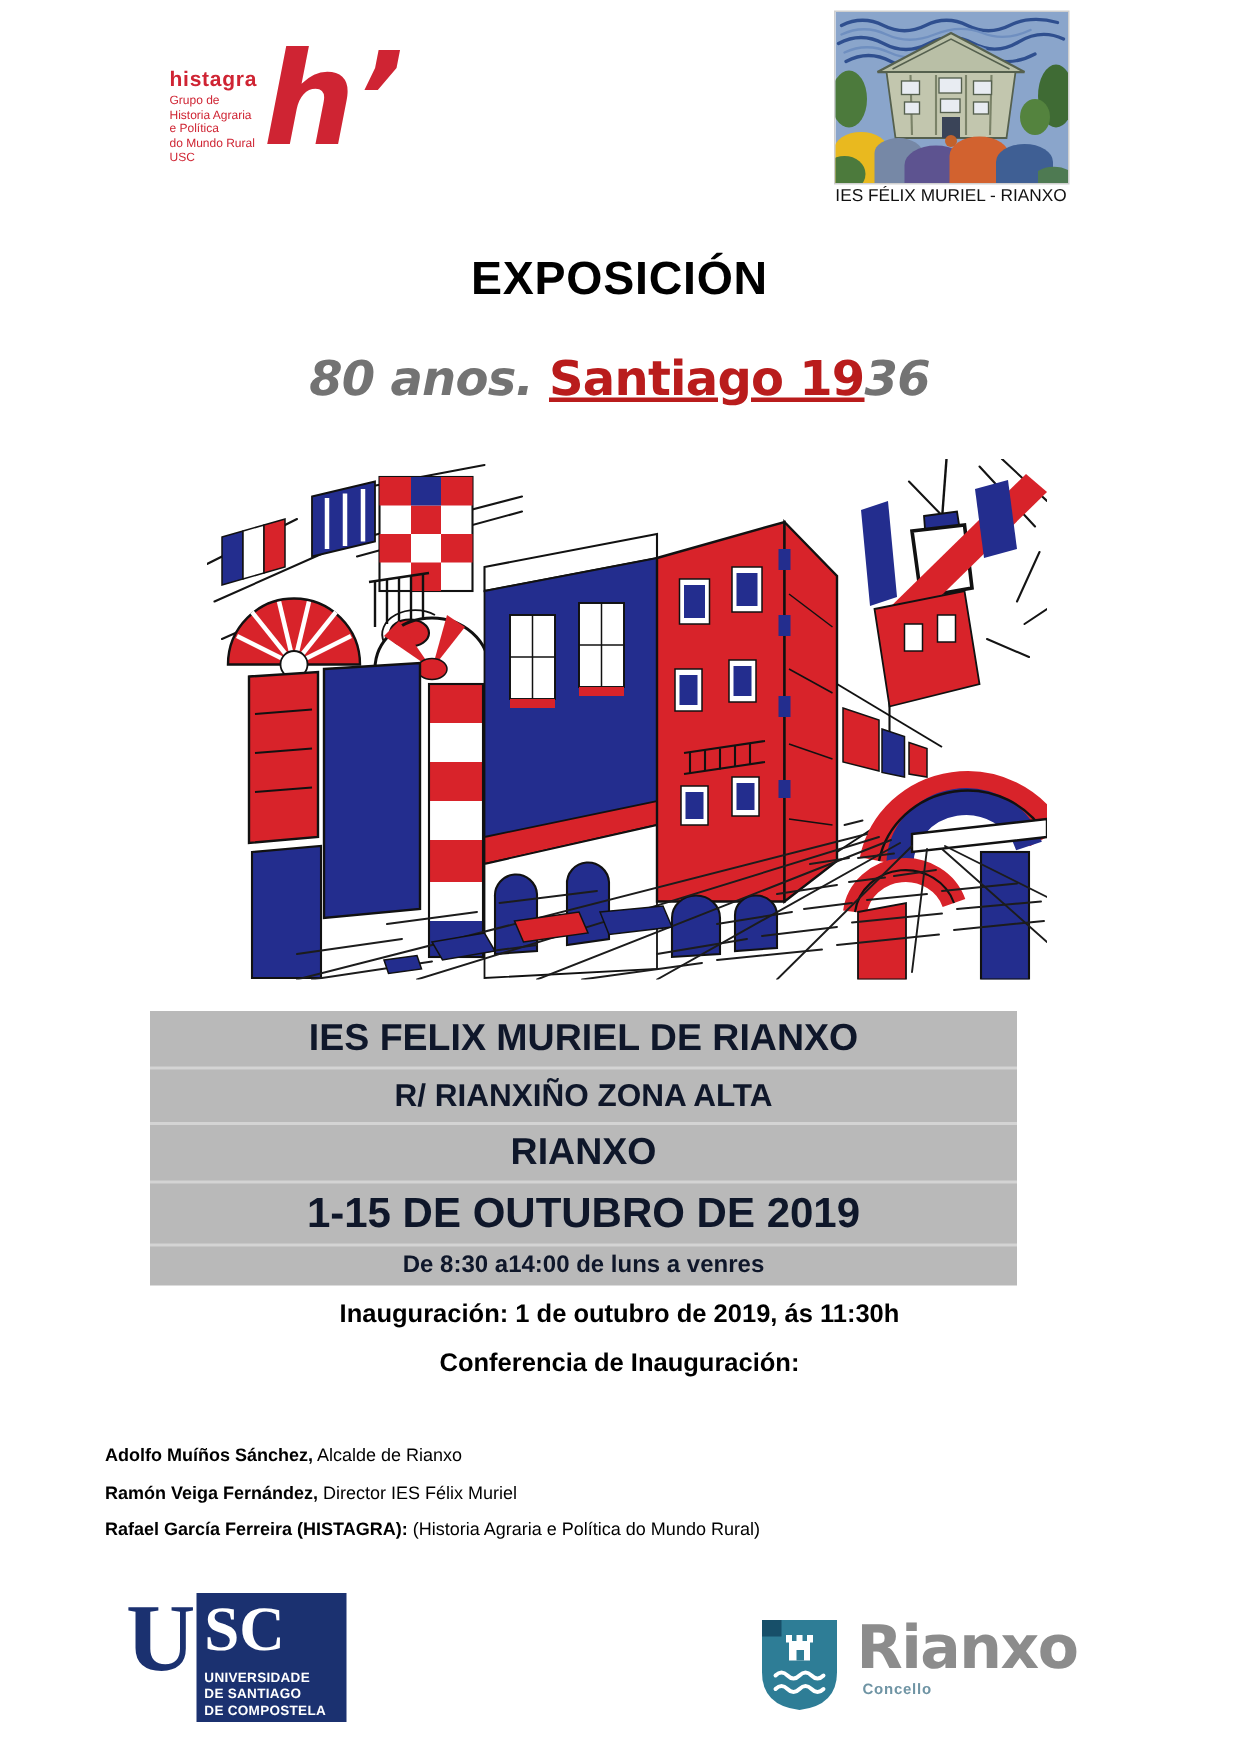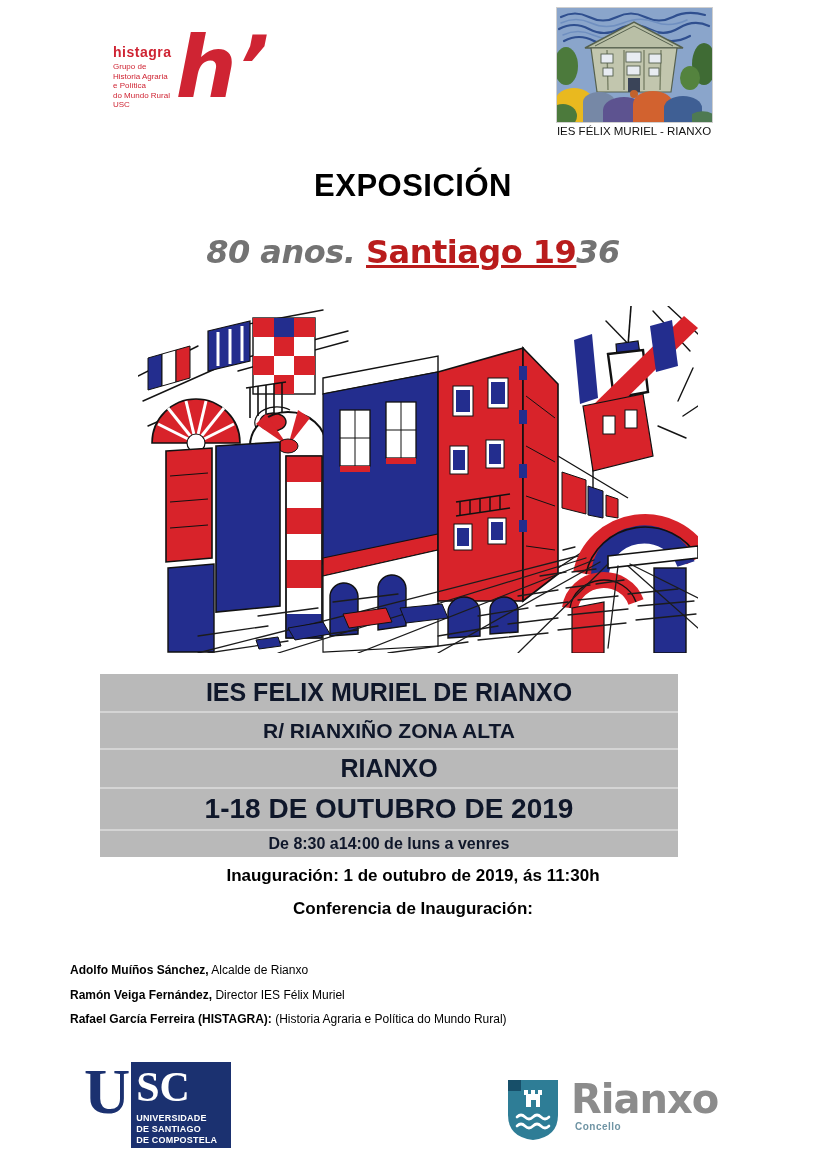--- a/index.html
+++ b/index.html
@@ -335,21 +335,21 @@
     <div class="venue-row vr1">
         <span>IES FELIX MURIEL DE RIANXO</span>
       </div>
     <div class="venue-row vr2">
         <span>R/ RIANXIÑO ZONA ALTA</span>
       </div>
     <div class="venue-row vr3">
         <span>RIANXO</span>
       </div>
     <div class="venue-row vr4">
-        <span>1-18 DE OUTUBRO DE 2019</span>
+        <span>1-15 DE OUTUBRO DE 2019</span>
       </div>
     <div class="venue-row vr5">
         <span>De 8:30 a14:00 de luns a venres</span>
       </div>
   </div>
 
   <div class="line-center inaug">Inauguración: 1 de outubro de 2019, ás 11:30h</div>
   <div class="line-center conf1">Conferencia de Inauguración:</div>
 
   <div class="people">

